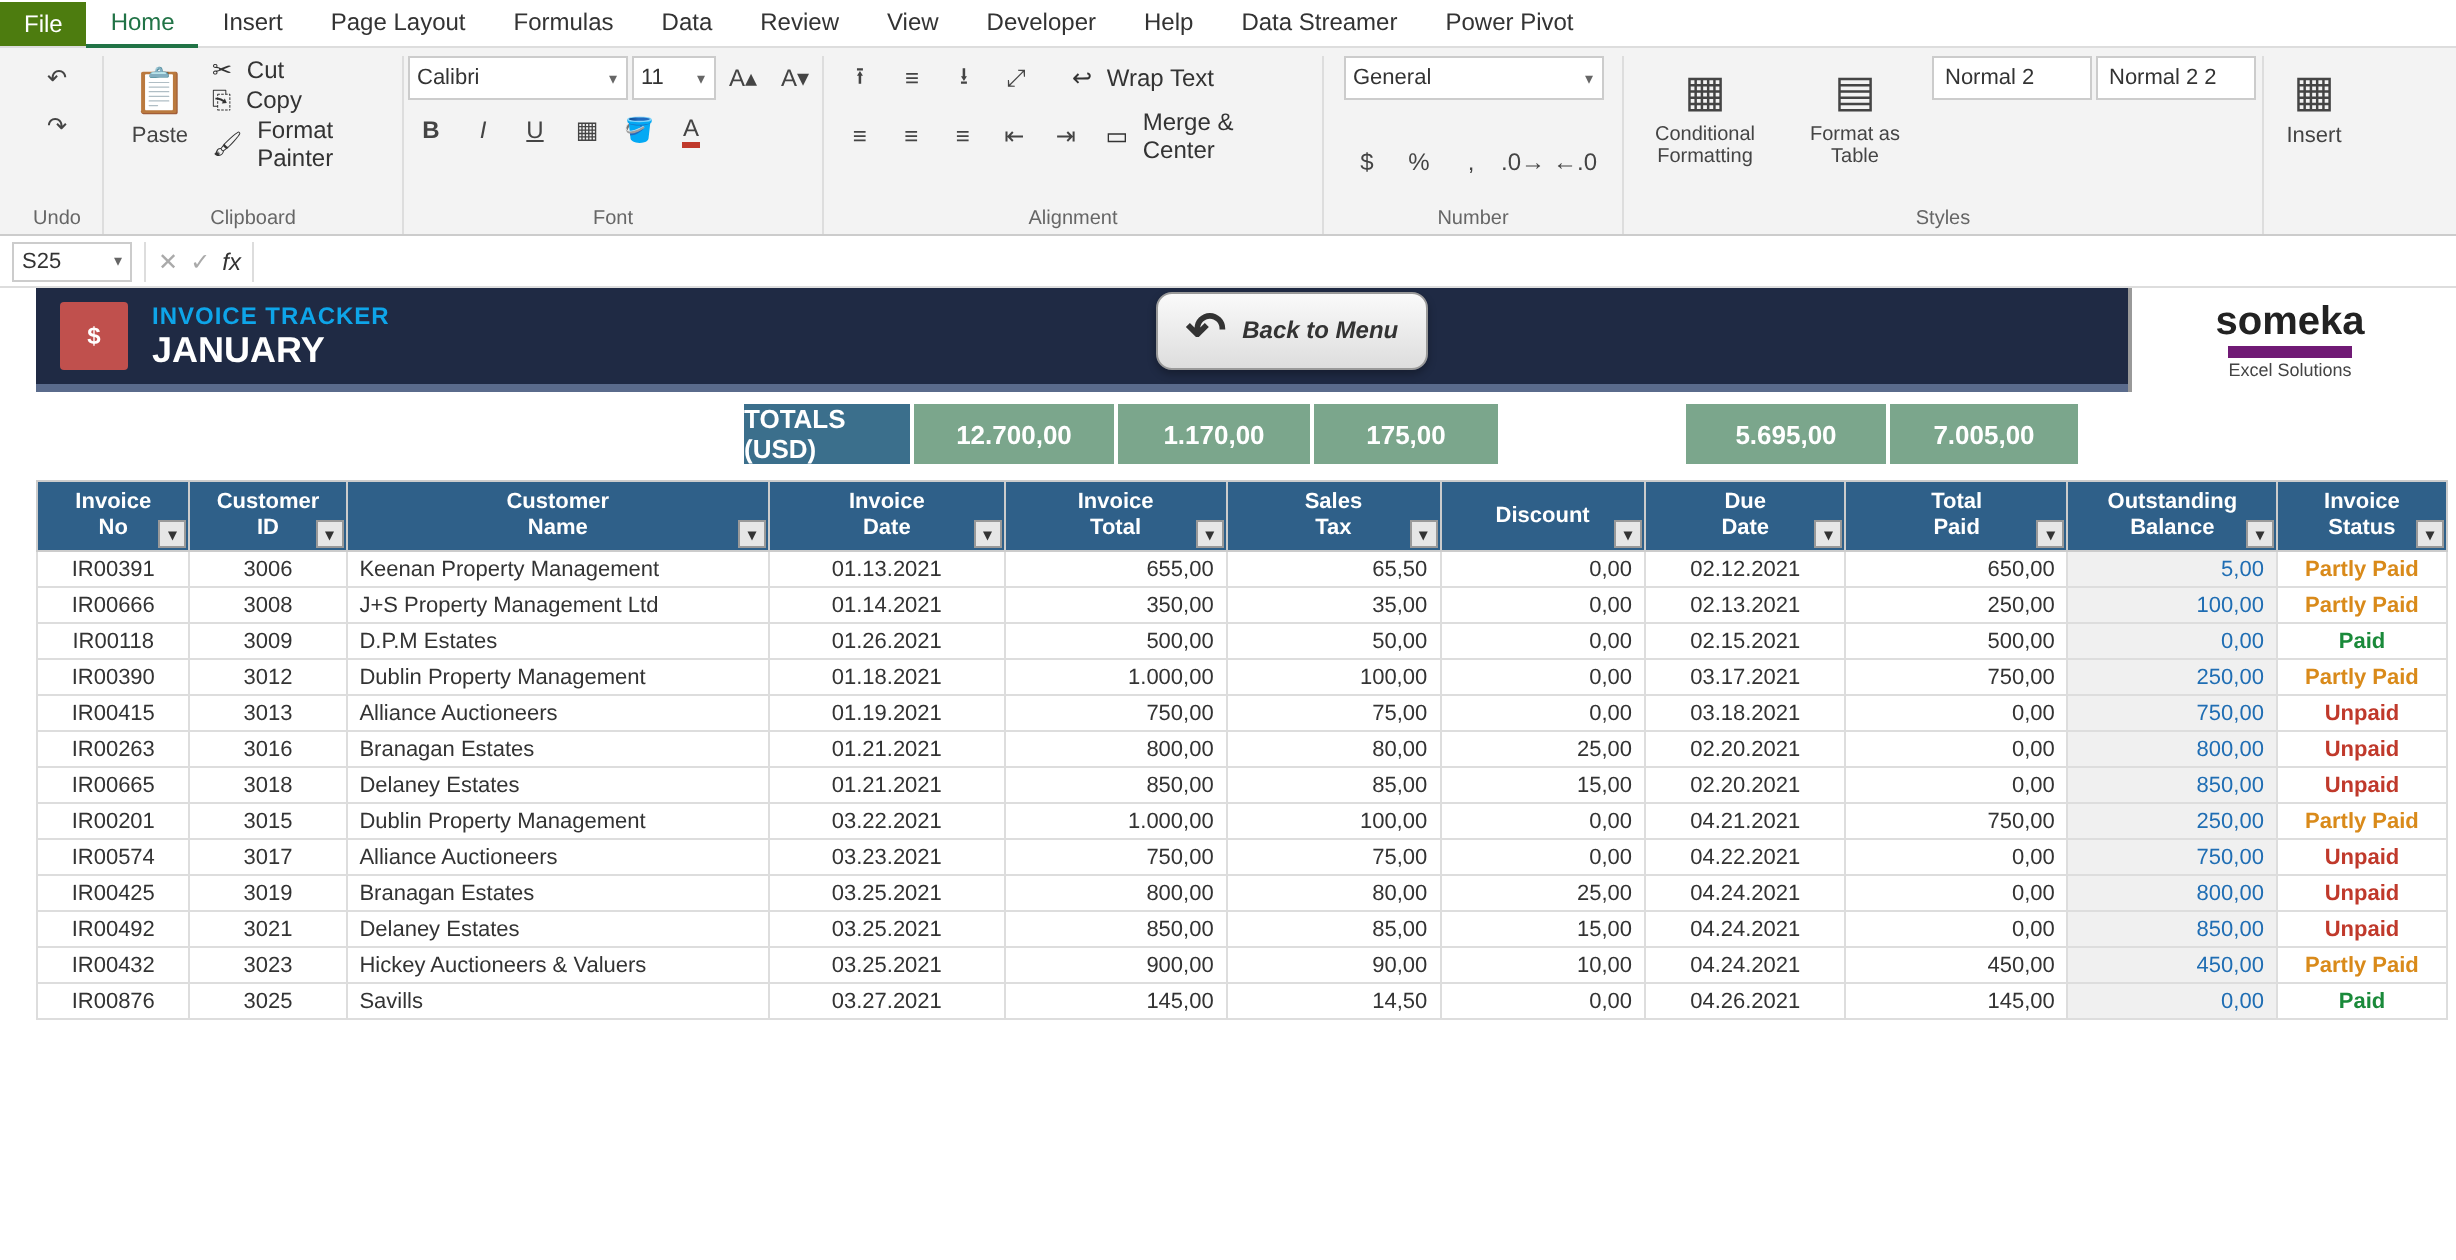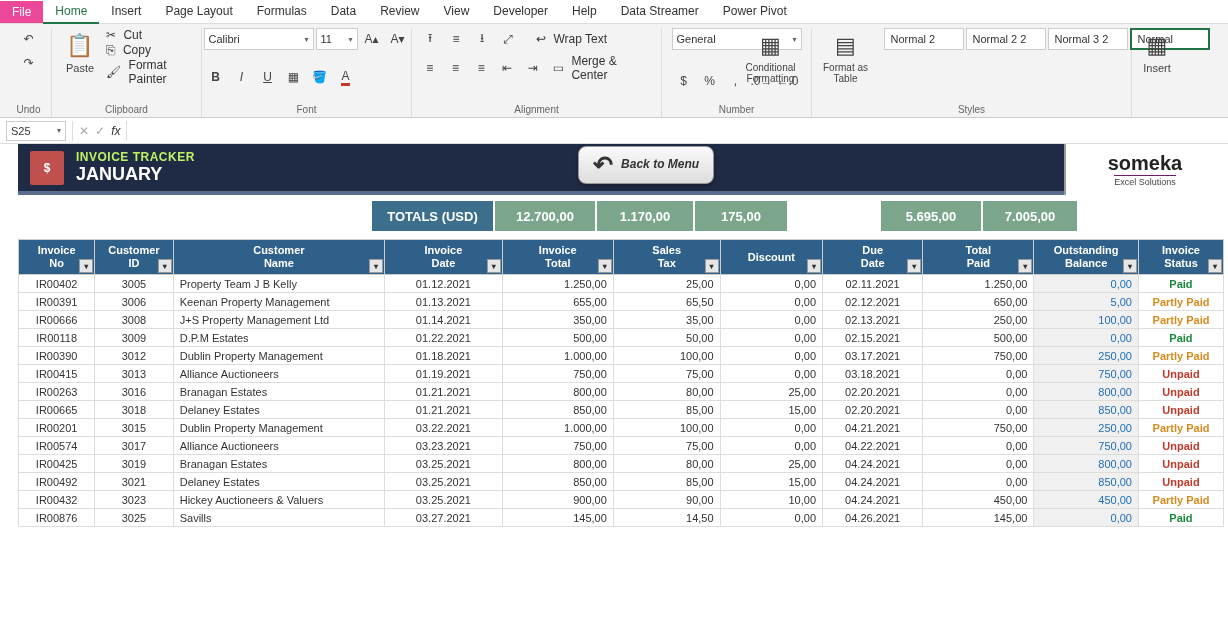--- a/index.html
+++ b/index.html
@@ -1,21 +1,21 @@
 <!DOCTYPE html>
 <html><head>
 <meta charset="utf-8">
 <style>
 * { margin: 0; padding: 0; box-sizing: border-box; font-family: 'Segoe UI', Tahoma, sans-serif; }
 body { background: #fff; font-size: 12px; color: #333; width: 1228px; overflow: hidden; }
 
 
 .menu-bar { display: flex; align-items: center; height: 24px; background: #fff; border-bottom: 1px solid #ddd; }
 .menu-bar .tab { padding: 4px 12px; font-size: 12px; cursor: pointer; }
-.menu-bar .tab.file { background: #ec4899; color: #fff; }
+.menu-bar .tab.file { background: #4d7c0f; color: #fff; }
 .menu-bar .tab.active { border-bottom: 2px solid #217346; color: #217346; font-weight: 500; }
 
 
 .ribbon { display: flex; background: #f3f3f3; border-bottom: 1px solid #ccc; height: 94px; padding: 4px 6px 0; }
 .rgroup { display: flex; flex-direction: column; align-items: center; border-right: 1px solid #ddd; padding: 0 6px; }
 .rgroup .content { flex: 1; display: flex; align-items: flex-start; gap: 4px; }
 .rgroup .label { font-size: 10px; color: #666; padding: 2px 0; }
 .rbtn { display: flex; flex-direction: column; align-items: center; justify-content: center; padding: 2px 6px; cursor: pointer; font-size: 11px; color: #444; }
 .big-icon { width: 32px; height: 32px; display: flex; align-items: center; justify-content: center; font-size: 22px; }
 .small-row { display: flex; gap: 2px; align-items: center; }
@@ -30,34 +30,34 @@
 .name-box { width: 60px; border: 1px solid #ccc; height: 20px; margin: 0 6px; display: flex; align-items: center; padding: 0 4px; font-size: 11px; justify-content: space-between; }
 .fx-icons { display: flex; gap: 6px; padding: 0 6px; border-left: 1px solid #ddd; border-right: 1px solid #ddd; height: 20px; align-items: center; }
 .fx-input { flex: 1; padding: 0 6px; font-size: 11px; }
 
 
 .sheet { background: #fff; }
 .hdr-banner { display: flex; align-items: stretch; }
 .banner-left { background: #1f2a44; color: #fff; padding: 6px 12px; flex: 1; display: flex; align-items: center; gap: 12px; position: relative; border-bottom: 4px solid #5a6b8c; }
 .banner-icon { width: 34px; height: 34px; background: #c0504d; border-radius: 2px; display: flex; align-items: center; justify-content: center; color: #fff; font-weight: bold; }
 .banner-text { display: flex; flex-direction: column; }
-.banner-title { color: #bef264; font-size: 12px; font-weight: 600; letter-spacing: 0.5px; }
+.banner-title { color: #0ea5e9; font-size: 12px; font-weight: 600; letter-spacing: 0.5px; }
 .banner-month { color: #fff; font-size: 18px; font-weight: 600; }
 .back-btn { position: absolute; left: 560px; top: 2px; background: linear-gradient(#fafafa,#ddd); border: 1px solid #999; border-radius: 8px; padding: 4px 14px; display: flex; align-items: center; gap: 8px; box-shadow: 0 2px 4px rgba(0,0,0,0.3); cursor: pointer; }
 .back-btn .arrow { font-size: 24px; font-weight: bold; color: #333; }
 .back-btn .txt { font-style: italic; font-size: 12px; line-height: 1.1; color: #333; font-weight: 600; }
 .someka { background: #fff; padding: 6px 12px; border-left: 2px solid #999; display: flex; flex-direction: column; align-items: center; justify-content: center; width: 160px; }
 .someka .logo { font-size: 20px; font-weight: bold; color: #222; }
-.someka .sub { font-size: 9px; color: #444; border-top: 1px solid #701a75; padding-top: 1px; }
+.someka .sub { font-size: 9px; color: #444; border-top: 6px solid #701a75; padding-top: 1px; }
 
 
 .totals-row { display: flex; padding: 6px 0 8px; gap: 0; }
 .totals-row .spacer0 { width: 354px; }
 .totals-row .cell { height: 30px; display: flex; align-items: center; justify-content: center; color: #fff; font-weight: 600; font-size: 13px; border-right: 2px solid #fff; }
-.tot-label { background: #3b6f8c; width: 123px; font-size: 12px; }
+.tot-label { background: #3b6f8c; width: 85px; font-size: 12px; }
 .tot-val { background: #7ba68c; }
 
 
 table.data { border-collapse: collapse; width: 1206px; margin-left: 18px; }
 table.data th { background: #2f6089; color: #fff; font-size: 11px; font-weight: 600; padding: 4px 2px; border: 1px solid #ccc; position: relative; text-align: center; line-height: 1.2; }
 table.data th .drop { position: absolute; right: 1px; bottom: 1px; width: 14px; height: 14px; background: #e6e6e6; border: 1px solid #999; font-size: 8px; display: flex; align-items: center; justify-content: center; color: #333; }
 table.data td { border: 1px solid #ddd; padding: 2px 6px; font-size: 11px; height: 18px; white-space: nowrap; }
 .td-c { text-align: center; }
 .td-r { text-align: right; }
 .td-l { text-align: left; }
@@ -105,21 +105,21 @@
       <div style="display:flex;flex-direction:column;gap:1px">
         <div class="small-row"><span>✂</span>&nbsp;<span>Cut</span></div>
         <div class="small-row"><span>⎘</span>&nbsp;<span>Copy</span></div>
         <div class="small-row"><span>🖌</span>&nbsp;<span>Format Painter</span></div>
       </div>
     </div>
     <div class="label">Clipboard</div>
   </div>
 
   <div class="rgroup" style="width:210px">
-    <div class="content" style="flex-direction:column;gap:16px;align-items:flex-start">
+    <div class="content" style="flex-direction:column;gap:4px;align-items:flex-start">
       <div class="small-row">
         <div class="font-select">
             <span>Calibri</span>
             <span class="chev">▾</span>
           </div>
         <div class="size-select">
             <span>11</span>
             <span class="chev">▾</span>
           </div>
         <div class="small-btn">A▴</div>
@@ -192,24 +192,20 @@
         <span style="font-size:10px;text-align:center;width:62px">Conditional Formatting</span>
       </div>
       <div class="rbtn">
         <div class="big-icon">▤</div>
         <span style="font-size:10px;text-align:center;width:56px">Format as Table</span>
       </div>
       <div style="display:flex;gap:2px">
         <div style="display:flex;gap:2px">
           <div class="style-cell">Normal 2</div>
           <div class="style-cell">Normal 2 2</div>
-        </div>
-        <div style="display:flex;gap:2px">
-          <div class="style-cell">Normal 3 2</div>
-          <div class="style-cell sel">Normal</div>
         </div>
       </div>
     </div>
     <div class="label">Styles</div>
   </div>
 
   <div class="rgroup" style="width:50px;border-right:none">
     <div class="content">
       <div class="rbtn">
         <div class="big-icon">▦</div>
@@ -274,33 +270,20 @@
           <th style="width: 98px;">Sales<br>Tax<span class="drop">▾</span></th>
           <th style="width: 94px;">Discount<span class="drop">▾</span></th>
           <th style="width: 92px;">Due<br>Date<span class="drop">▾</span></th>
           <th style="width: 102px;">Total<br>Paid<span class="drop">▾</span></th>
           <th style="width: 96px;">Outstanding<br>Balance<span class="drop">▾</span></th>
           <th style="width: 78px;">Invoice<br>Status<span class="drop">▾</span></th>
         </tr>
       </thead>
     <tbody id="tbody">
         <tr>
-          <td class="td-c">IR00402</td>
-          <td class="td-c">3005</td>
-          <td class="td-l">Property Team J B Kelly</td>
-          <td class="td-c">01.12.2021</td>
-          <td class="td-r">1.250,00</td>
-          <td class="td-r">25,00</td>
-          <td class="td-r">0,00</td>
-          <td class="td-c">02.11.2021</td>
-          <td class="td-r">1.250,00</td>
-          <td class="td-r outstanding">0,00</td>
-          <td class="td-c st-paid">Paid</td>
-        </tr>
-        <tr>
           <td class="td-c">IR00391</td>
           <td class="td-c">3006</td>
           <td class="td-l">Keenan Property Management</td>
           <td class="td-c">01.13.2021</td>
           <td class="td-r">655,00</td>
           <td class="td-r">65,50</td>
           <td class="td-r">0,00</td>
           <td class="td-c">02.12.2021</td>
           <td class="td-r">650,00</td>
           <td class="td-r outstanding">5,00</td>
@@ -316,21 +299,21 @@
           <td class="td-r">0,00</td>
           <td class="td-c">02.13.2021</td>
           <td class="td-r">250,00</td>
           <td class="td-r outstanding">100,00</td>
           <td class="td-c st-partly">Partly Paid</td>
         </tr>
         <tr>
           <td class="td-c">IR00118</td>
           <td class="td-c">3009</td>
           <td class="td-l">D.P.M Estates</td>
-          <td class="td-c">01.22.2021</td>
+          <td class="td-c">01.26.2021</td>
           <td class="td-r">500,00</td>
           <td class="td-r">50,00</td>
           <td class="td-r">0,00</td>
           <td class="td-c">02.15.2021</td>
           <td class="td-r">500,00</td>
           <td class="td-r outstanding">0,00</td>
           <td class="td-c st-paid">Paid</td>
         </tr>
         <tr>
           <td class="td-c">IR00390</td>

